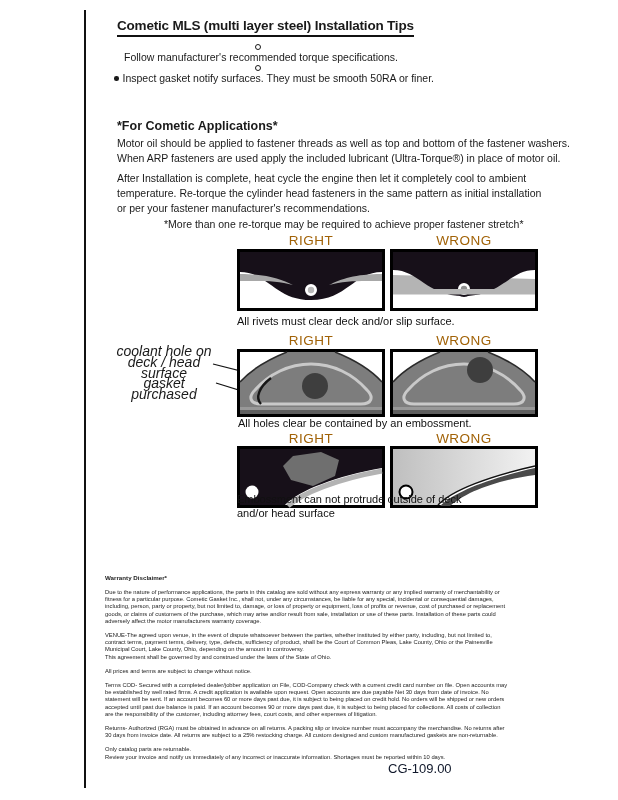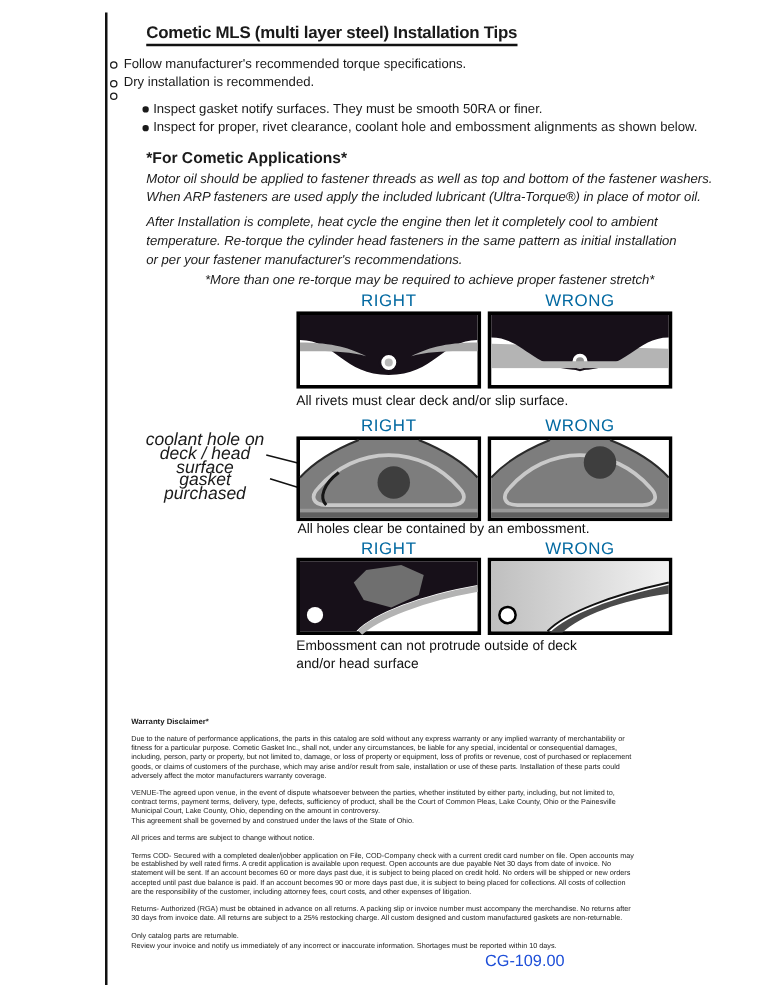--- a/index.html
+++ b/index.html
@@ -2,65 +2,57 @@
 <html><head>
 <meta charset="utf-8">
 <style>
   html,body{margin:0;padding:0;background:#ffffff;}
   #page{position:relative;width:618px;height:792px;background:#ffffff;overflow:hidden;
         font-family:"Liberation Sans","DejaVu Sans",sans-serif;color:#1a1a1a;padding-left:24px;}
   .vrule{position:absolute;left:84px;top:10px;width:2px;height:778px;background:#111;}
   .title{position:absolute;left:117px;top:18px;font-size:13.5px;font-weight:bold;letter-spacing:-0.2px;
          border-bottom:2px solid #111;padding-bottom:2px;white-space:nowrap;}
   .bullets{position:absolute;left:88px;top:44px;font-size:10.5px;line-height:15px;white-space:nowrap;}
-  .b-row{display:flex;align-items:center;}
+  .b-row{display:flex;align-items:center;flex-direction:column;}
   .b-marker{width:4px;height:4px;border:1.2px solid #1a1a1a;border-radius:50%;margin-right:5px;flex:0 0 auto;}
   .sb-row{display:flex;align-items:center;margin-left:26px;}
   .sb-marker{width:4.5px;height:4.5px;background:#1a1a1a;border-radius:50%;margin-right:4px;flex:0 0 auto;}
   .diesel-h{position:absolute;left:117px;top:119px;font-size:12.5px;font-weight:bold;}
-  .para{position:absolute;left:117px;width:470px;font-size:10.5px;line-height:15px;white-space:pre-line;font-style:italic;}
+  .para{position:absolute;left:117px;width:470px;font-size:10.5px;line-height:15px;white-space:pre-line;}
   .p1{top:136px;} .p2{top:171px;} .p3{top:217px;margin-left:47px;}
-  .hdr{position:absolute;width:148px;text-align:center;font-size:13.5px;letter-spacing:0.5px;color:#0369a1;}
+  .hdr{position:absolute;width:148px;text-align:center;font-size:13.5px;letter-spacing:0.5px;color:#a16207;}
   .box{position:absolute;width:148px;}
   .cap{position:absolute;font-size:11px;line-height:13.5px;white-space:pre-line;color:#111;}
   .lbl{position:absolute;font-size:14px;line-height:11px;text-align:center;width:96px;left:116px;white-space:pre-line;font-style:italic;}
   .leader{position:absolute;left:210px;top:360px;}
   .warranty{position:absolute;left:105px;top:574px;width:480px;}
   .w-h{font-size:6.2px;font-weight:bold;margin-bottom:8px;}
   .w-p{font-size:5.8px;line-height:7.2px;white-space:pre-line;margin-bottom:7px;color:#222;}
-  .code{position:absolute;left:388px;top:761px;font-size:13px;color:#1d4ed8;}
+  .code{position:absolute;left:388px;top:761px;font-size:13px;color:#0f172a;}
 </style>
 </head>
 <body>
 
 <div id="page">
 
   <div class="vrule"></div>
 
   <div class="title">Cometic MLS (multi layer steel) Installation Tips</div>
 
   <div class="bullets">
     <div class="b-row">
       <span class="b-marker"></span>
       <span>Follow manufacturer's recommended torque specifications.</span>
     </div>
     <div class="b-row">
       <span class="b-marker"></span>
-      <span>Dry installation is recommended.</span>
-    </div>
-    <div class="b-row">
-      <span class="b-marker"></span>
     </div>
     <div class="sb-row">
       <span class="sb-marker"></span>
       <span>Inspect gasket notify surfaces.  They must be smooth 50RA or finer.</span>
-    </div>
-    <div class="sb-row">
-      <span class="sb-marker"></span>
-      <span>Inspect for proper, rivet clearance, coolant hole and embossment alignments as shown below.</span>
     </div>
   </div>
 
   <div class="diesel-h">*For Cometic Applications*</div>
   <div class="para p1">Motor oil should be applied to fastener threads as well as top and bottom of the fastener washers.
 When ARP fasteners are used apply the included lubricant (Ultra-Torque®) in place of motor oil.</div>
   <div class="para p2">After Installation is complete, heat cycle the engine then let it completely cool to ambient
 temperature. Re-torque the cylinder head fasteners in the same pattern as initial installation
 or per your fastener manufacturer's recommendations.</div>
   <div class="para p3">*More than one re-torque may be required to achieve proper fastener stretch*</div>
@@ -148,21 +140,21 @@
           <stop offset="1" stop-color="#f2f2f2"></stop>
         </linearGradient>
       </defs>
       <rect x="1.5" y="1.5" width="145" height="59" fill="#ffffff" stroke="#000" stroke-width="3"></rect>
       <path d="M3,3 H145 V20 C100,30 62,44 48,59 H3 Z" fill="url(#g3)"></path>
       <path d="M145,22 C100,32 64,46 50,60 L60,60 C74,47 106,34 145,29 Z" fill="#4a4a4a"></path>
       <path d="M145,20 C100,30 62,44 48,59" fill="none" stroke="#111" stroke-width="1.5"></path>
       <circle cx="16" cy="46" r="6.5" fill="#ffffff" stroke="#000" stroke-width="2"></circle>
     </svg>
   </div>
-  <div class="cap" style="left:237px;top:511px;">Embossment can not protrude outside of deck
+  <div class="cap" style="left:237px;top:493px;">Embossment can not protrude outside of deck
 and/or head surface</div>
 
   <div class="warranty">
     <div class="w-h">Warranty Disclaimer*</div>
     <div class="w-p">Due to the nature of performance applications, the parts in this catalog are sold without any express warranty or any implied warranty of merchantability or
 fitness for a particular purpose.  Cometic Gasket Inc., shall not, under any circumstances, be liable for any special, incidental or consequential damages,
 including, person, party or property, but not limited to, damage, or loss of property or equipment, loss of profits or revenue, cost of purchased or replacement
 goods, or claims of customers of the purchase, which may arise and/or result from sale, installation or use of these parts.  Installation of these parts could
 adversely affect the motor manufacturers warranty coverage.</div>
     <div class="w-p">VENUE-The agreed upon venue, in the event of dispute whatsoever between the parties, whether instituted by either party, including, but not limited to,

